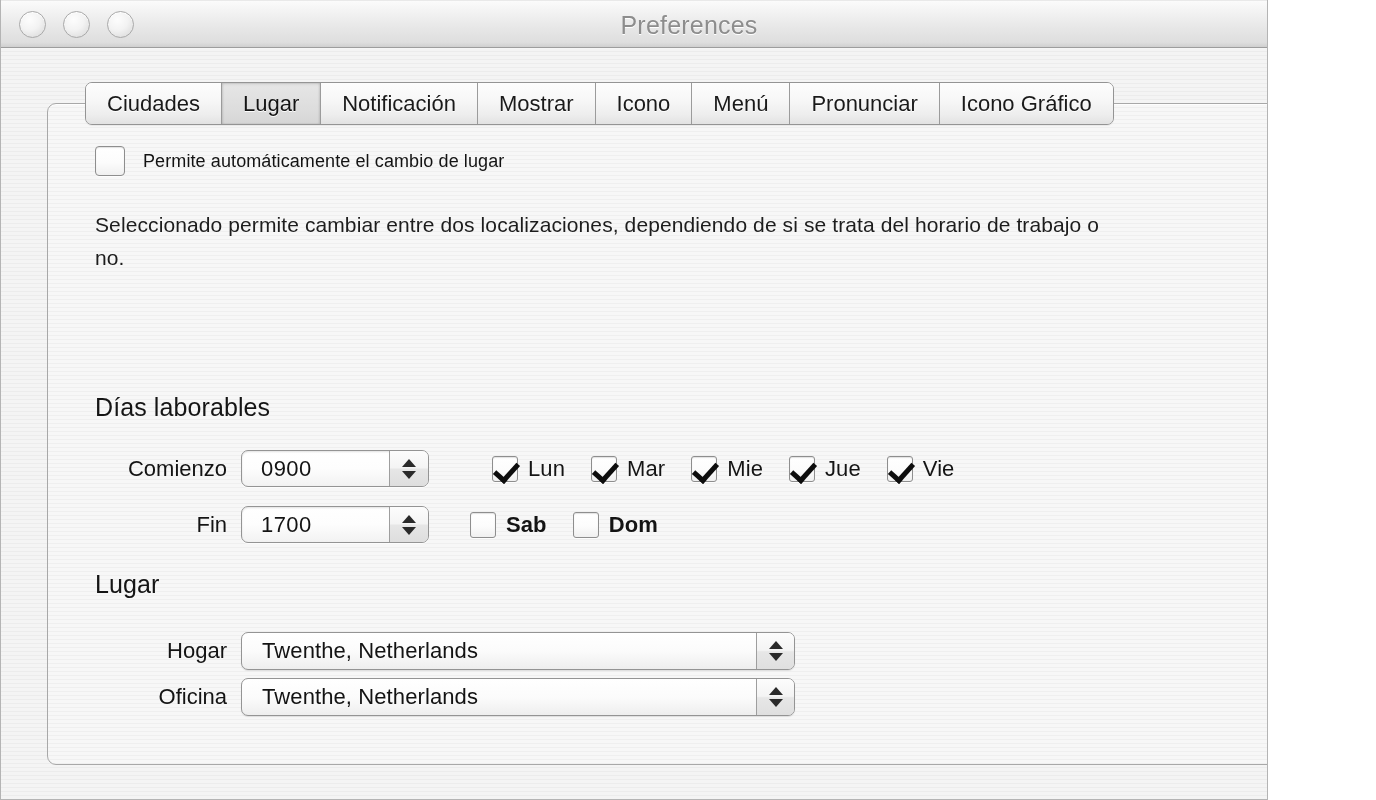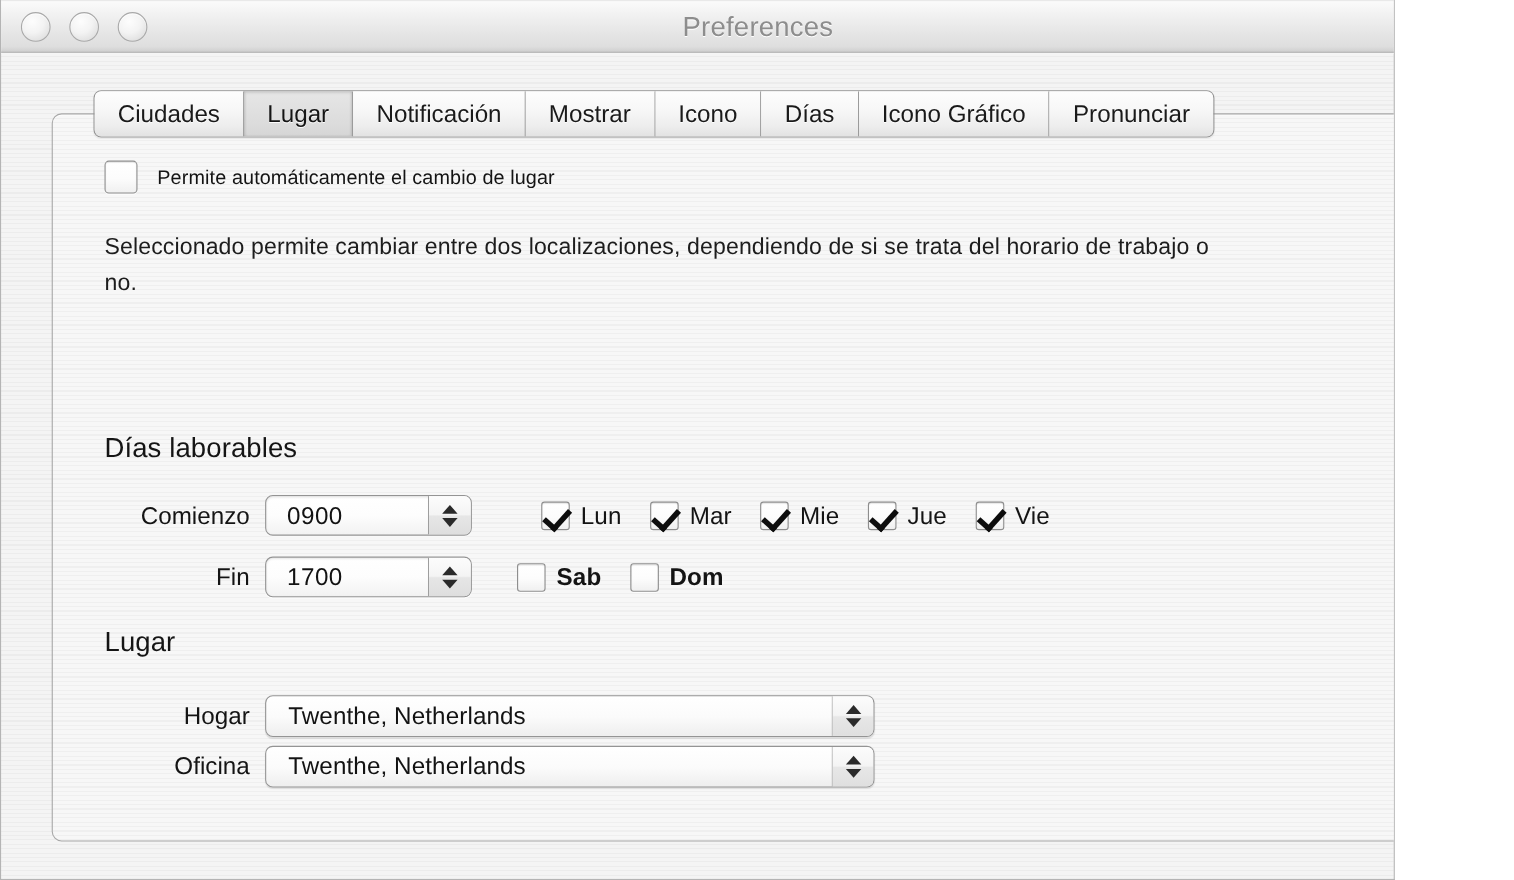--- a/index.html
+++ b/index.html
@@ -377,27 +377,27 @@
     <div class="tab">
         <span>Notificación</span>
       </div>
     <div class="tab">
         <span>Mostrar</span>
       </div>
     <div class="tab">
         <span>Icono</span>
       </div>
     <div class="tab">
-        <span>Días</span>
+        <span>Menú</span>
+      </div>
+    <div class="tab">
+        <span>Pronunciar</span>
       </div>
     <div class="tab">
         <span>Icono Gráfico</span>
-      </div>
-    <div class="tab">
-        <span>Pronunciar</span>
       </div>
   </div>
 
   <div class="content">
 
     <div class="auto-row">
       <div class="checkbox"></div>
       <div class="auto-label">Permite automáticamente el cambio de lugar</div>
     </div>
 

